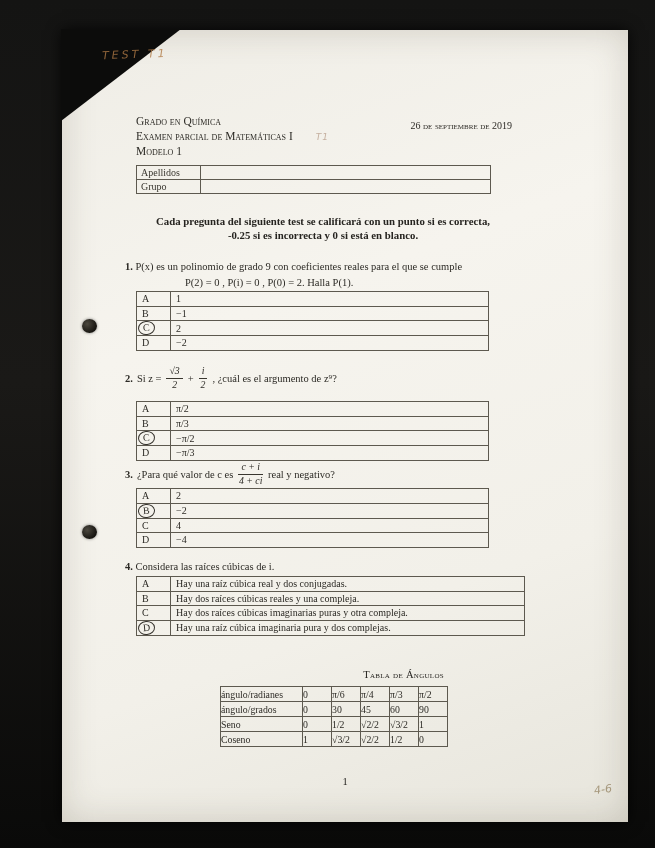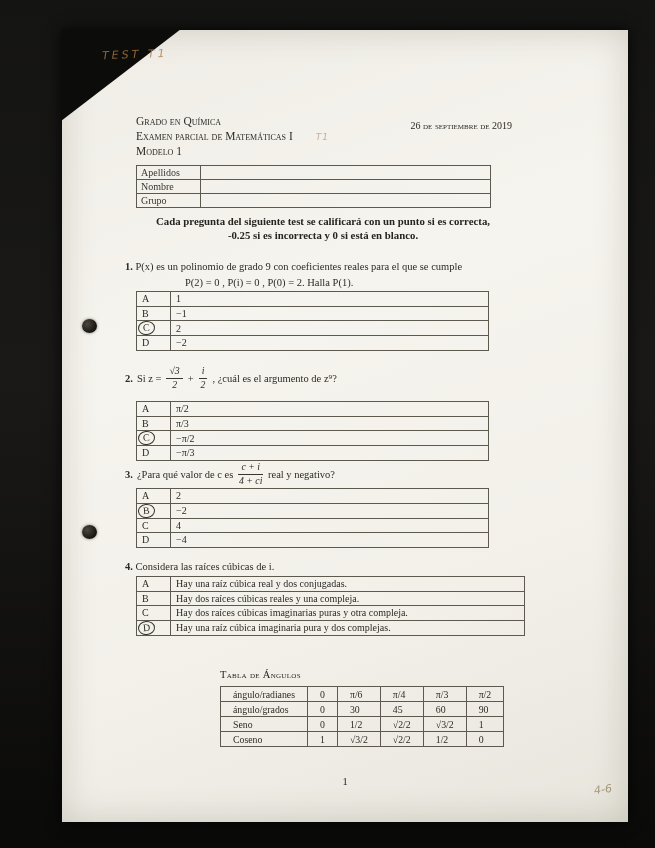--- a/index.html
+++ b/index.html
@@ -64,24 +64,24 @@
   .opt-table td { border:1px solid #5d594f; height:14.5px; font-size:10px; padding:0 5px; color:#2c2a25; }
   .opt-letter { width:34px; }
   .q1-opts { top:261px; } .q1-opts .opt-text { width:318px; }
   .q2-opts { top:371px; } .q2-opts .opt-text { width:318px; }
   .q3-opts { top:458px; } .q3-opts .opt-text { width:318px; }
   .q4-opts { top:546px; } .q4-opts .opt-text { width:354px; }
 
   .circled { display:inline-block; border:1.4px solid #35322c; border-radius:50%;
     padding:0 4px 1px; margin-left:-4px; transform:rotate(-5deg); }
 
-  .angle-title { position:absolute; left:158px; top:639px; width:224px; text-align:left;
+  .angle-title { position:absolute; left:158px; top:639px; width:224px; text-align:right;
     font-size:10.5px; letter-spacing:.3px; }
   .angle-table { position:absolute; left:158px; top:656px; }
-  .angle-table td { border:1px solid #5d594f; height:15px; font-size:9.8px; padding:0 12px; color:#2c2a25; }
+  .angle-table td { border:1px solid #5d594f; height:15px; font-size:9.8px; padding:0 0; color:#2c2a25; }
   .at-label { width:82px; }
   .at-cell { width:29px; }
 
   .page-num { position:absolute; left:0; top:746px; width:566px; text-align:center; font-size:10.5px; }
 </style>
 </head>
 <body>
 
 <div class="paper">
   <div class="corner-fold"></div>
@@ -96,24 +96,20 @@
       <span class="sc">Examen parcial de Matemáticas I</span><span class="hw hw-inline">T1</span>
     </div>
     <div class="sc">Modelo 1</div>
     <div class="header-date sc">26 de septiembre de 2019</div>
   </div>
 
   <table class="form-table">
     <tbody>
         <tr>
       <td class="form-label">Apellidos</td>
-      <td class="form-blank"></td>
-    </tr>
-    <tr>
-      <td class="form-label">Nombre</td>
       <td class="form-blank"></td>
     </tr>
     <tr>
       <td class="form-label">Grupo</td>
       <td class="form-blank"></td>
     </tr>
   </tbody>
     </table>
 
   <div class="instructions">

